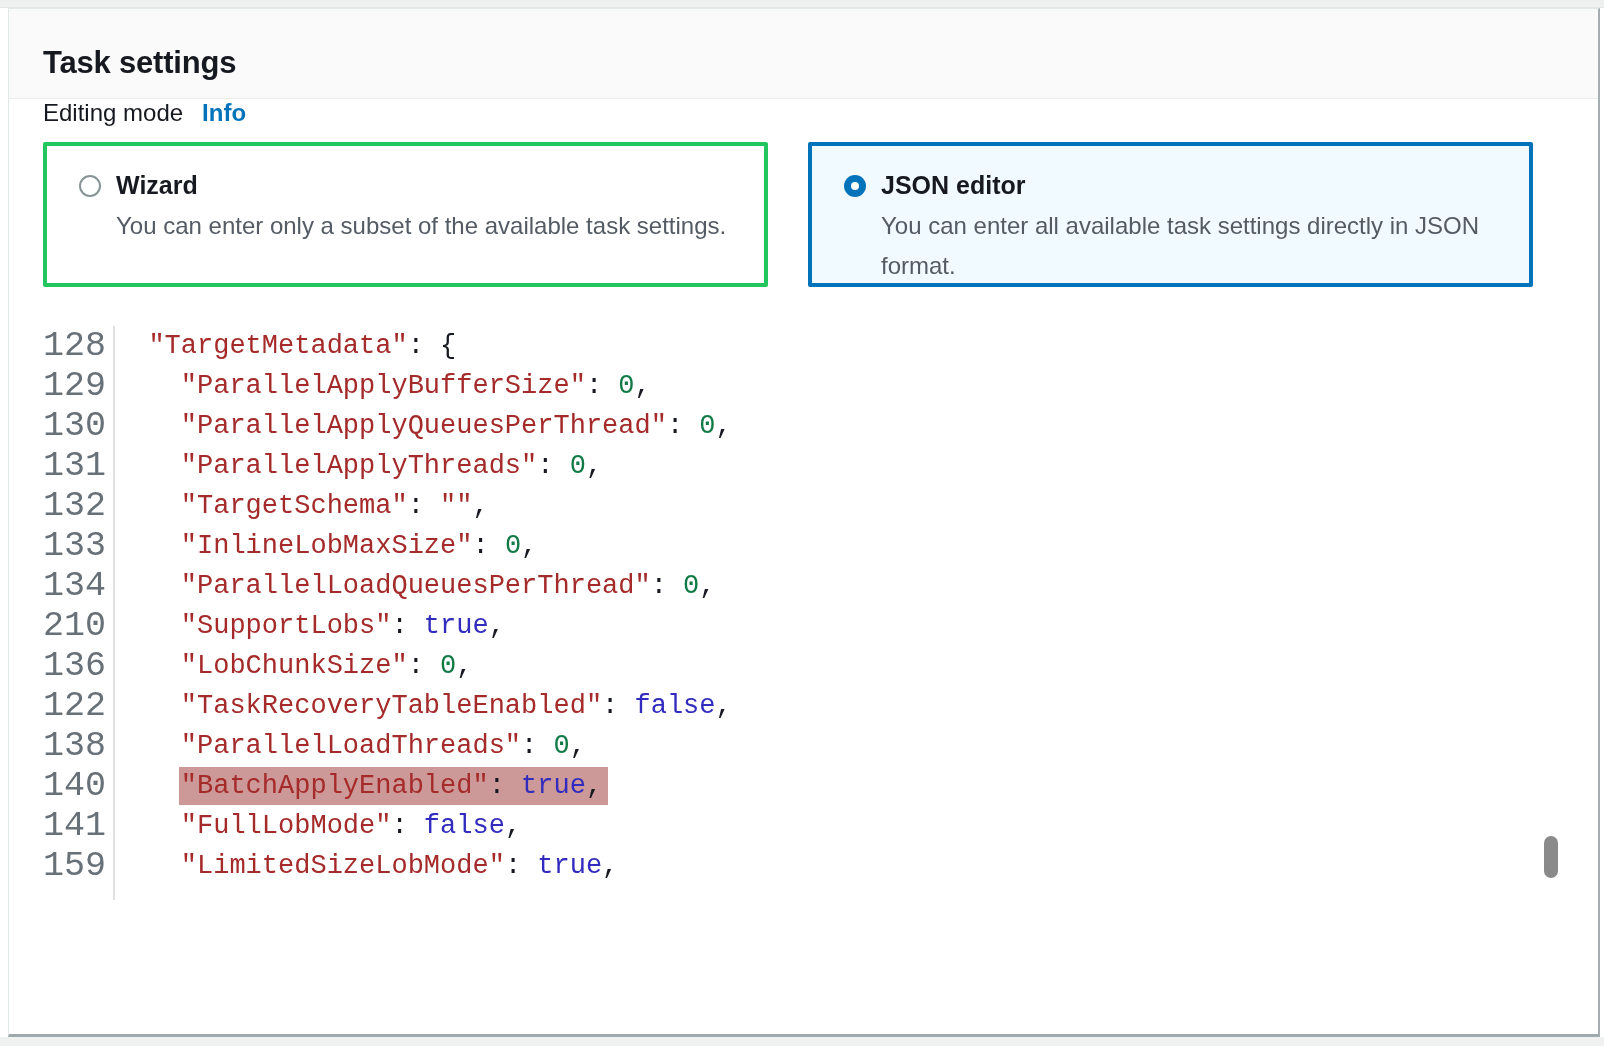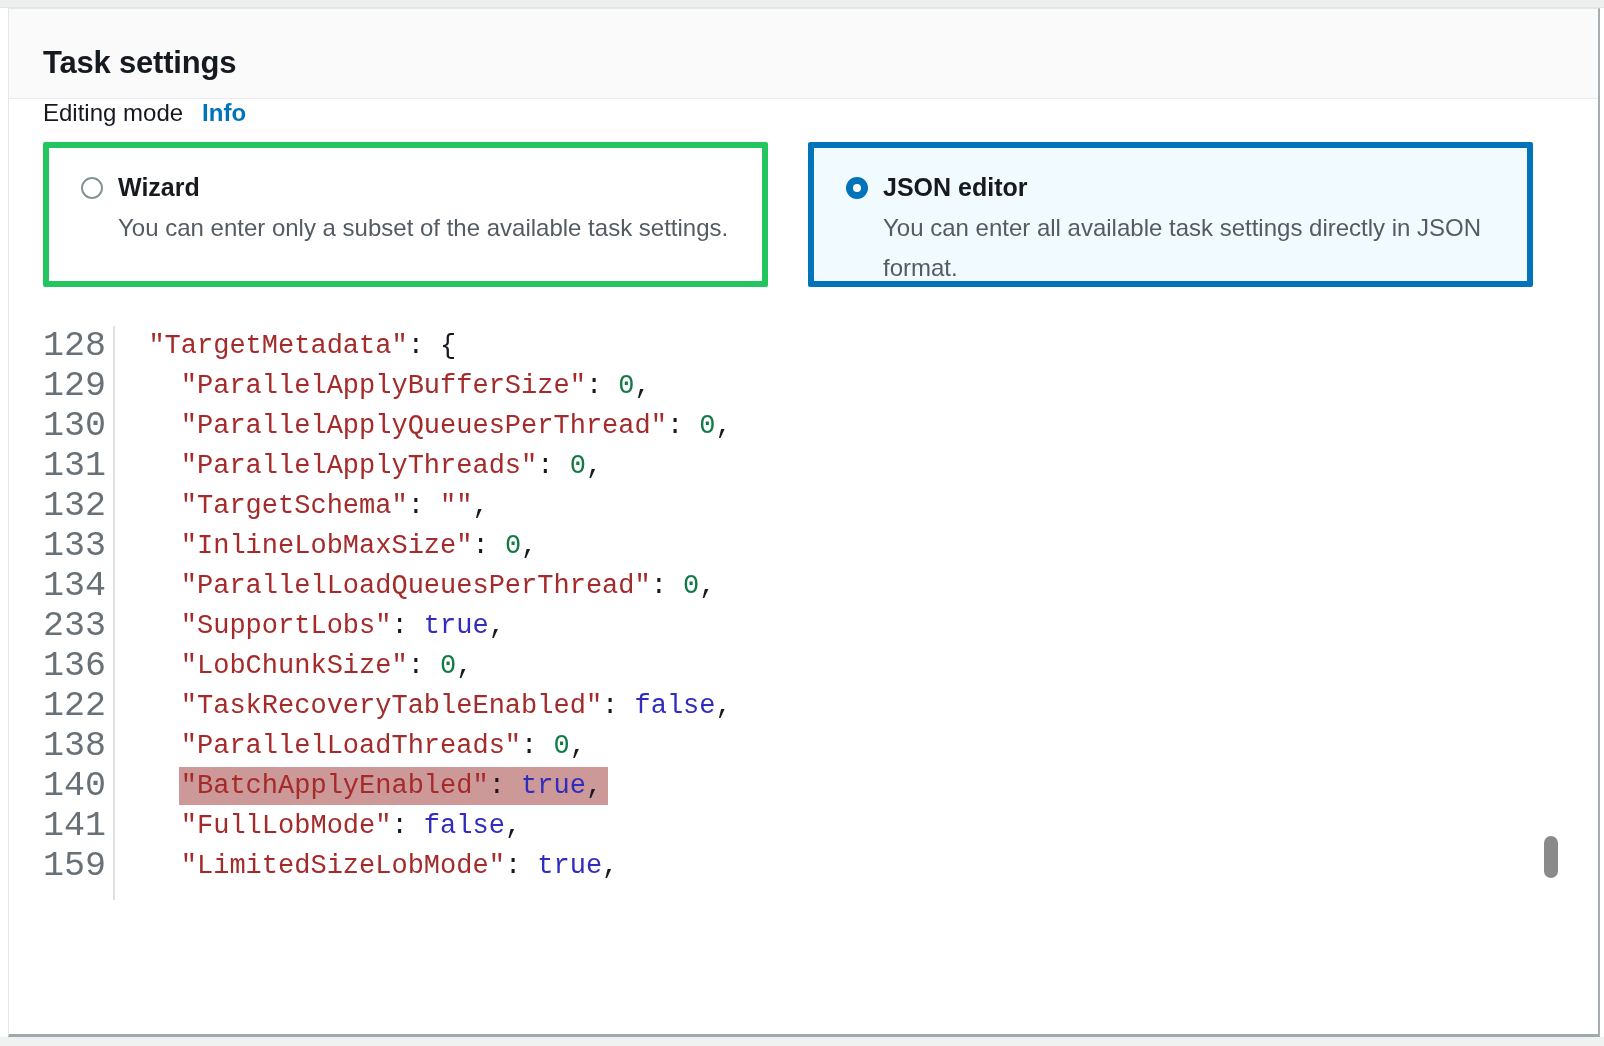--- a/index.html
+++ b/index.html
@@ -22,21 +22,21 @@
     border-right:2px solid #a6aeb3;border-bottom:3px solid #a0a9ae;}
   .card-header{height:90px;background:#fafafa;border-bottom:1px solid #eaeded;
     padding:36px 0 0 34px;}
   .page-title{font-size:31px;font-weight:700;letter-spacing:-0.2px;color:#16191f;}
   .content{padding:0 65px 0 34px;}
   .mode-row{display:flex;align-items:baseline;}
   .mode-label{font-size:24px;color:#16191f;}
   .info-link{font-size:24px;font-weight:700;color:var(--accent);margin-left:19px;
     text-decoration:none;cursor:pointer;}
   .tiles{margin-top:15px;display:flex;gap:40px;}
-  .tile{flex:1 1 0;height:145px;background:#ffffff;border:6px solid #22c55e;
+  .tile{flex:1 1 0;height:145px;background:#ffffff;border:4px solid #22c55e;
     border-radius:2px;padding:25px 28px 0 32px;cursor:pointer;}
   .tile.selected{border-color:var(--accent);background:#f1faff;}
   .tile-head{display:flex;align-items:center;gap:15px;}
   .radio{width:22px;height:22px;border-radius:50%;border:2px solid #879596;
     background:#ffffff;flex:none;position:relative;}
   .radio.checked{border:none;background:var(--accent);}
   .radio.checked::after{content:"";position:absolute;left:7px;top:7px;width:8px;height:8px;
     border-radius:50%;background:#ffffff;}
   .tile-label{font-size:25px;font-weight:600;color:#16191f;}
   .tile-desc{margin:6px 0 0 37px;font-size:24px;line-height:40px;color:var(--desc-color);}
@@ -113,21 +113,21 @@
         </div>
         <div class="code-row">
           <div class="gutter-cell">133</div>
           <div class="code-cell">    <span class="tok-key">"InlineLobMaxSize"</span><span class="tok-punct">: </span><span class="tok-num">0</span><span class="tok-punct">,</span></div>
         </div>
         <div class="code-row">
           <div class="gutter-cell">134</div>
           <div class="code-cell">    <span class="tok-key">"ParallelLoadQueuesPerThread"</span><span class="tok-punct">: </span><span class="tok-num">0</span><span class="tok-punct">,</span></div>
         </div>
         <div class="code-row">
-          <div class="gutter-cell">233</div>
+          <div class="gutter-cell">210</div>
           <div class="code-cell">    <span class="tok-key">"SupportLobs"</span><span class="tok-punct">: </span><span class="tok-bool">true</span><span class="tok-punct">,</span></div>
         </div>
         <div class="code-row">
           <div class="gutter-cell">136</div>
           <div class="code-cell">    <span class="tok-key">"LobChunkSize"</span><span class="tok-punct">: </span><span class="tok-num">0</span><span class="tok-punct">,</span></div>
         </div>
         <div class="code-row">
           <div class="gutter-cell">122</div>
           <div class="code-cell">    <span class="tok-key">"TaskRecoveryTableEnabled"</span><span class="tok-punct">: </span><span class="tok-bool">false</span><span class="tok-punct">,</span></div>
         </div>

